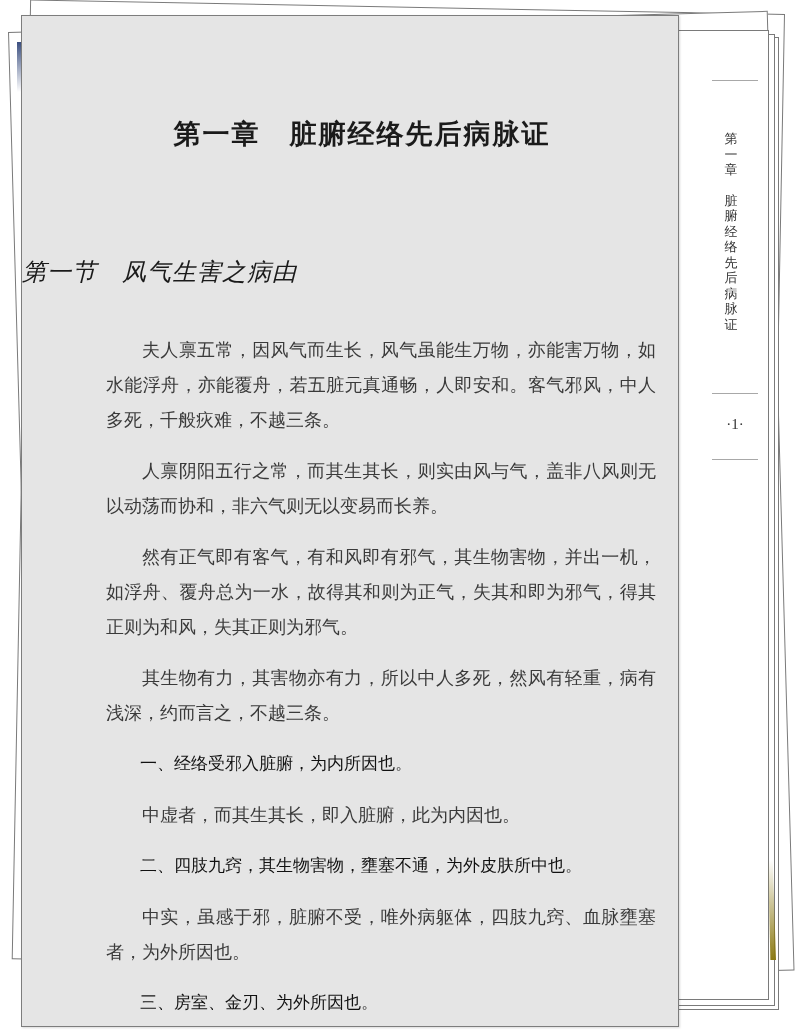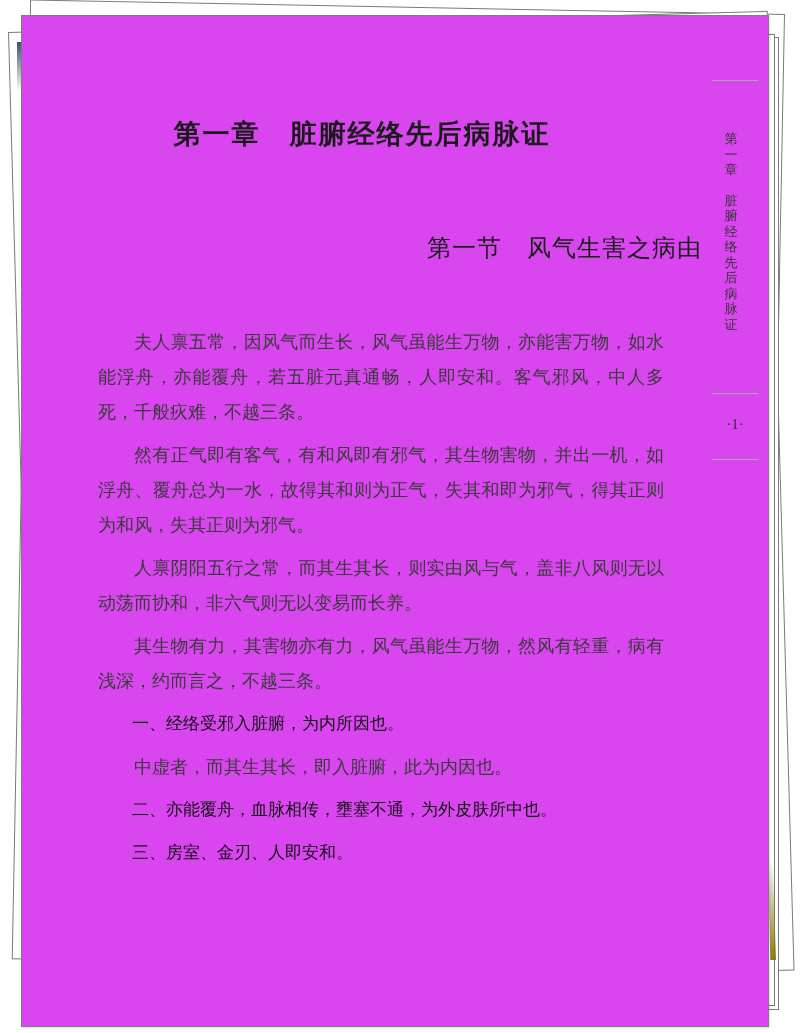--- a/index.html
+++ b/index.html
@@ -44,59 +44,60 @@
       position: absolute;
       left: 768px; top: 860px;
       width: 8px; height: 100px;
       background: linear-gradient(rgba(140,120,20,0), #8b7a14);
       clip-path: polygon(0 0, 60% 0, 100% 100%, 30% 100%);
     }
     
     .page {
       position: absolute;
       left: 21px; top: 15px;
-      width: 748px; height: 1012px;
-      background: #d946ef;
+      width: 658px; height: 1012px;
+      background: #e5e5e5;
       border: 1.5px solid #7d7d7d;
       box-sizing: border-box;
       box-shadow: 1px 1px 2px rgba(0,0,0,0.15);
     }
     .chapter-title {
       position: absolute;
       left: 0; width: 680px;
       top: 100px;
       text-align: center;
       font-size: 27px;
       font-weight: bold;
       color: #1a1a1a;
       letter-spacing: 2px;
       white-space: pre;
     }
     .section-title {
       position: absolute;
       left: 0; width: 680px;
-      top: 216px;
-      text-align: right;
+      top: 240px;
+      text-align: left;
       font-size: 24px;
       color: #1a1a1a;
       letter-spacing: 1px;
       white-space: pre;
+      font-style: italic;
     }
     .body-text {
       position: absolute;
       left: 68px;
       top: 300px;
       width: 582px;
       font-size: 18px;
       line-height: 35px;
       color: #3a3a3a;
       font-family: "DejaVu Sans", "Liberation Sans", sans-serif;
     }
     .body-text p {
-      margin: 8px;
+      margin: 16px;
       text-indent: 2em;
       text-align: justify;
     }
     .body-text p.bold-heading {
       font-weight: normal;
       color: #111111;
       font-size: 17px;
     }
     .body-text p.sub {
       text-indent: 2em;
@@ -147,27 +148,28 @@
 <div class="sheet sheet-back-1"></div>
 <div class="accent-olive"></div>
 
 <div class="page">
 
   <div class="chapter-title">第一章　脏腑经络先后病脉证</div>
   <div class="section-title">第一节　风气生害之病由</div>
 
   <div class="body-text">
     <p>夫人禀五常，因风气而生长，风气虽能生万物，亦能害万物，如水能浮舟，亦能覆舟，若五脏元真通畅，人即安和。客气邪风，中人多死，千般疢难，不越三条。</p>
+    <p>人禀阴阳五行之常，而其生其长，则实由风与气，盖非八风则无以动荡而协和，非六气则无以变易而长养。</p>
     <p>然有正气即有客气，有和风即有邪气，其生物害物，并出一机，如浮舟、覆舟总为一水，故得其和则为正气，失其和即为邪气，得其正则为和风，失其正则为邪气。</p>
-    <p>人禀阴阳五行之常，而其生其长，则实由风与气，盖非八风则无以动荡而协和，非六气则无以变易而长养。</p>
-    <p>其生物有力，其害物亦有力，风气虽能生万物，然风有轻重，病有浅深，约而言之，不越三条。</p>
+    <p>其生物有力，其害物亦有力，所以中人多死，然风有轻重，病有浅深，约而言之，不越三条。</p>
     <p class="bold-heading">一、经络受邪入脏腑，为内所因也。</p>
     <p class="sub">中虚者，而其生其长，即入脏腑，此为内因也。</p>
-    <p class="bold-heading">二、亦能覆舟，血脉相传，壅塞不通，为外皮肤所中也。</p>
-    <p class="bold-heading">三、房室、金刃、人即安和。</p>
+    <p class="bold-heading">二、四肢九窍，其生物害物，壅塞不通，为外皮肤所中也。</p>
+    <p>中实，虽感于邪，脏腑不受，唯外病躯体，四肢九窍、血脉壅塞者，为外所因也。</p>
+    <p class="bold-heading">三、房室、金刃、为外所因也。</p>
   </div>
 
   <div class="side-rule r1"></div>
   <div class="side-heading">
     <span class="ch">第</span>
     <span class="ch">一</span>
     <span class="ch">章</span>
     <span class="gap"></span>
     <span class="ch">脏</span>
     <span class="ch">腑</span>

